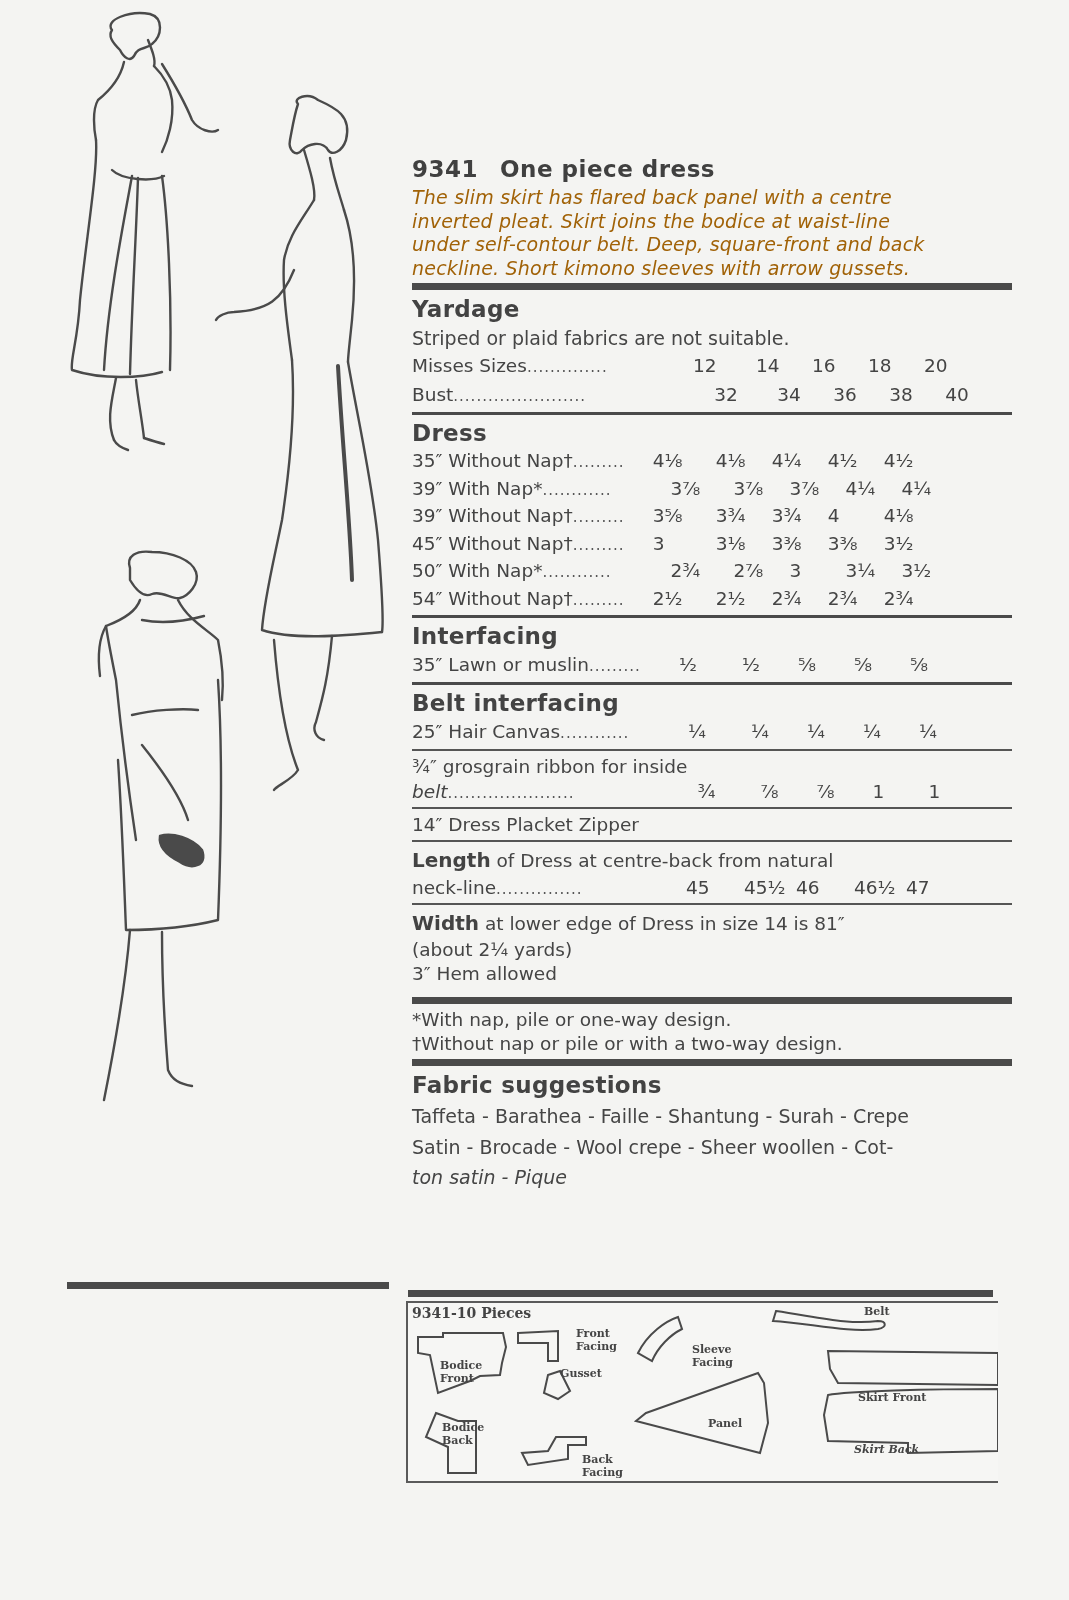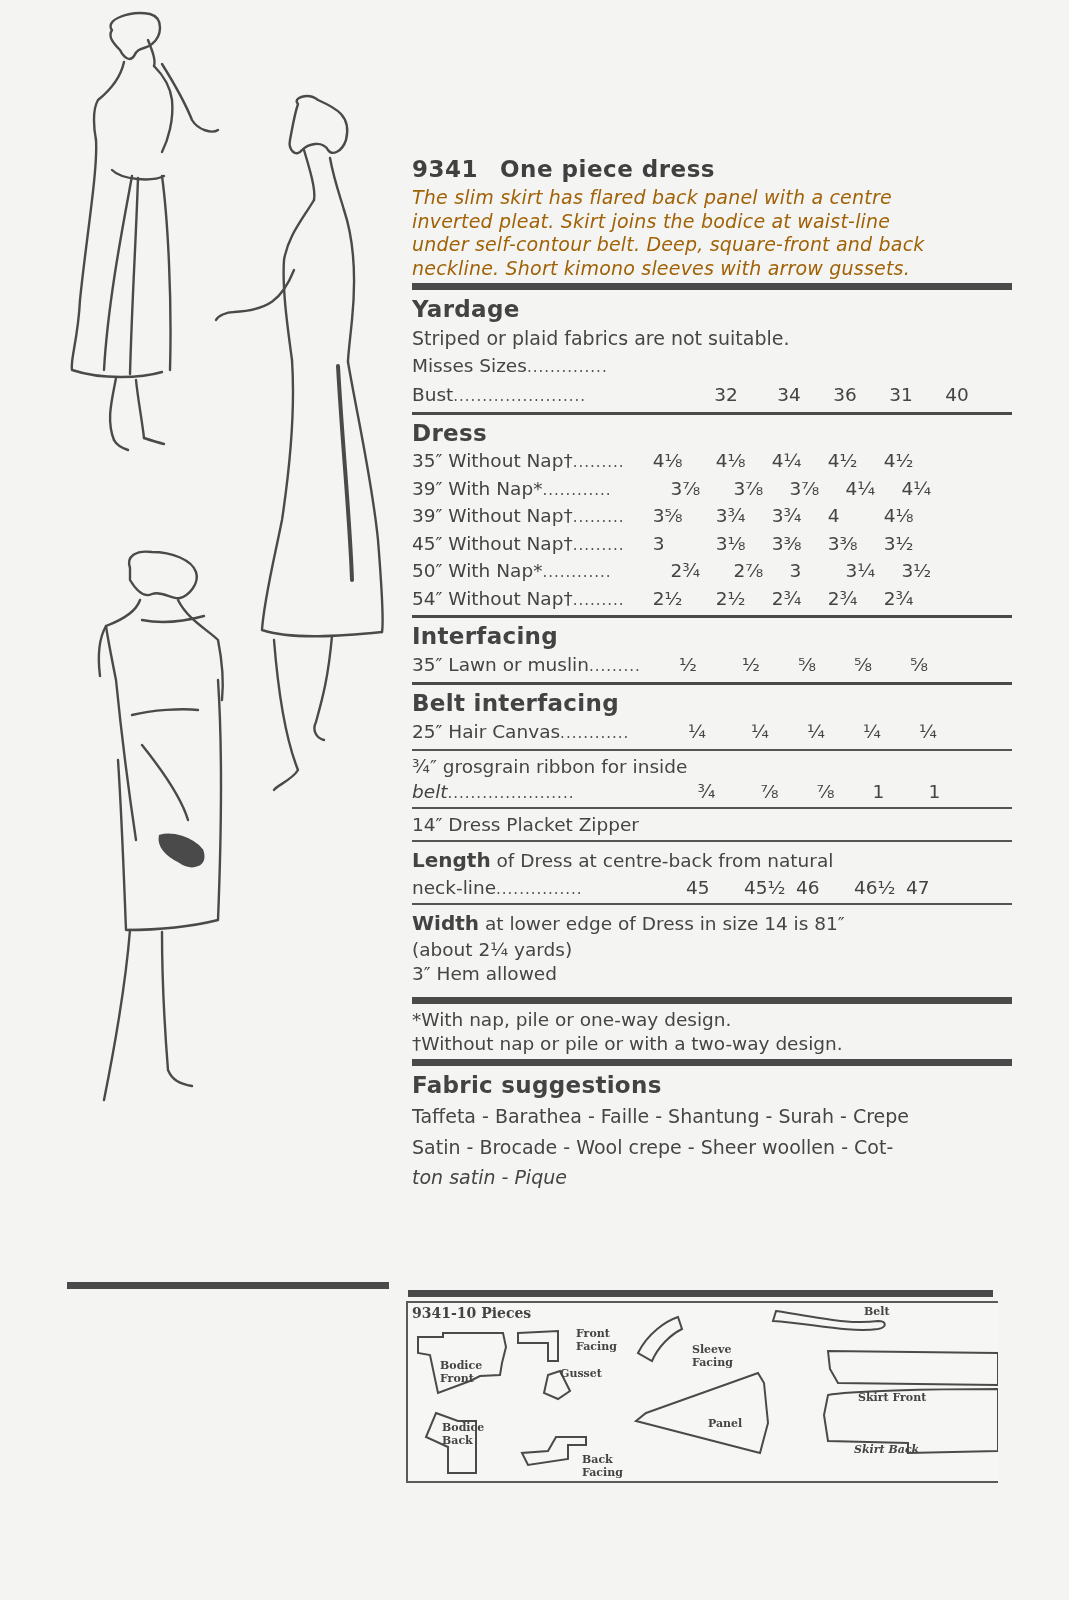--- a/index.html
+++ b/index.html
@@ -107,29 +107,36 @@
       <span>under self-contour belt. Deep, square-front and back</span>
       <span>neckline. Short kimono sleeves with arrow gussets.</span>
     </div>
     <div class="rule-thick"></div>
 
     <div class="h2">Yardage</div>
     <div class="note">Striped or plaid fabrics are not suitable.</div>
     <div class="row">
       <span class="label">Misses Sizes</span>
       <span class="dots" style="width:166px"> ..............</span>
+      <span class="vals">
+        <span class="v first">12</span>
+        <span class="v">14</span>
+        <span class="v">16</span>
+        <span class="v">18</span>
+        <span class="v">20</span>
+      </span>
     </div>
     <div class="row">
       <span class="label">Bust</span>
       <span class="dots" style="width:261px"> .......................</span>
       <span class="vals">
         <span class="v first">32</span>
         <span class="v">34</span>
         <span class="v">36</span>
-        <span class="v">31</span>
+        <span class="v">38</span>
         <span class="v">40</span>
       </span>
     </div>
     <div class="rule-mid"></div>
 
     <div class="h2">Dress</div>
     <div>
       <div class="row tight">
         <span class="label">35″ Without Nap†</span>
         <span class="dots" style="width:80px"> .........</span>

